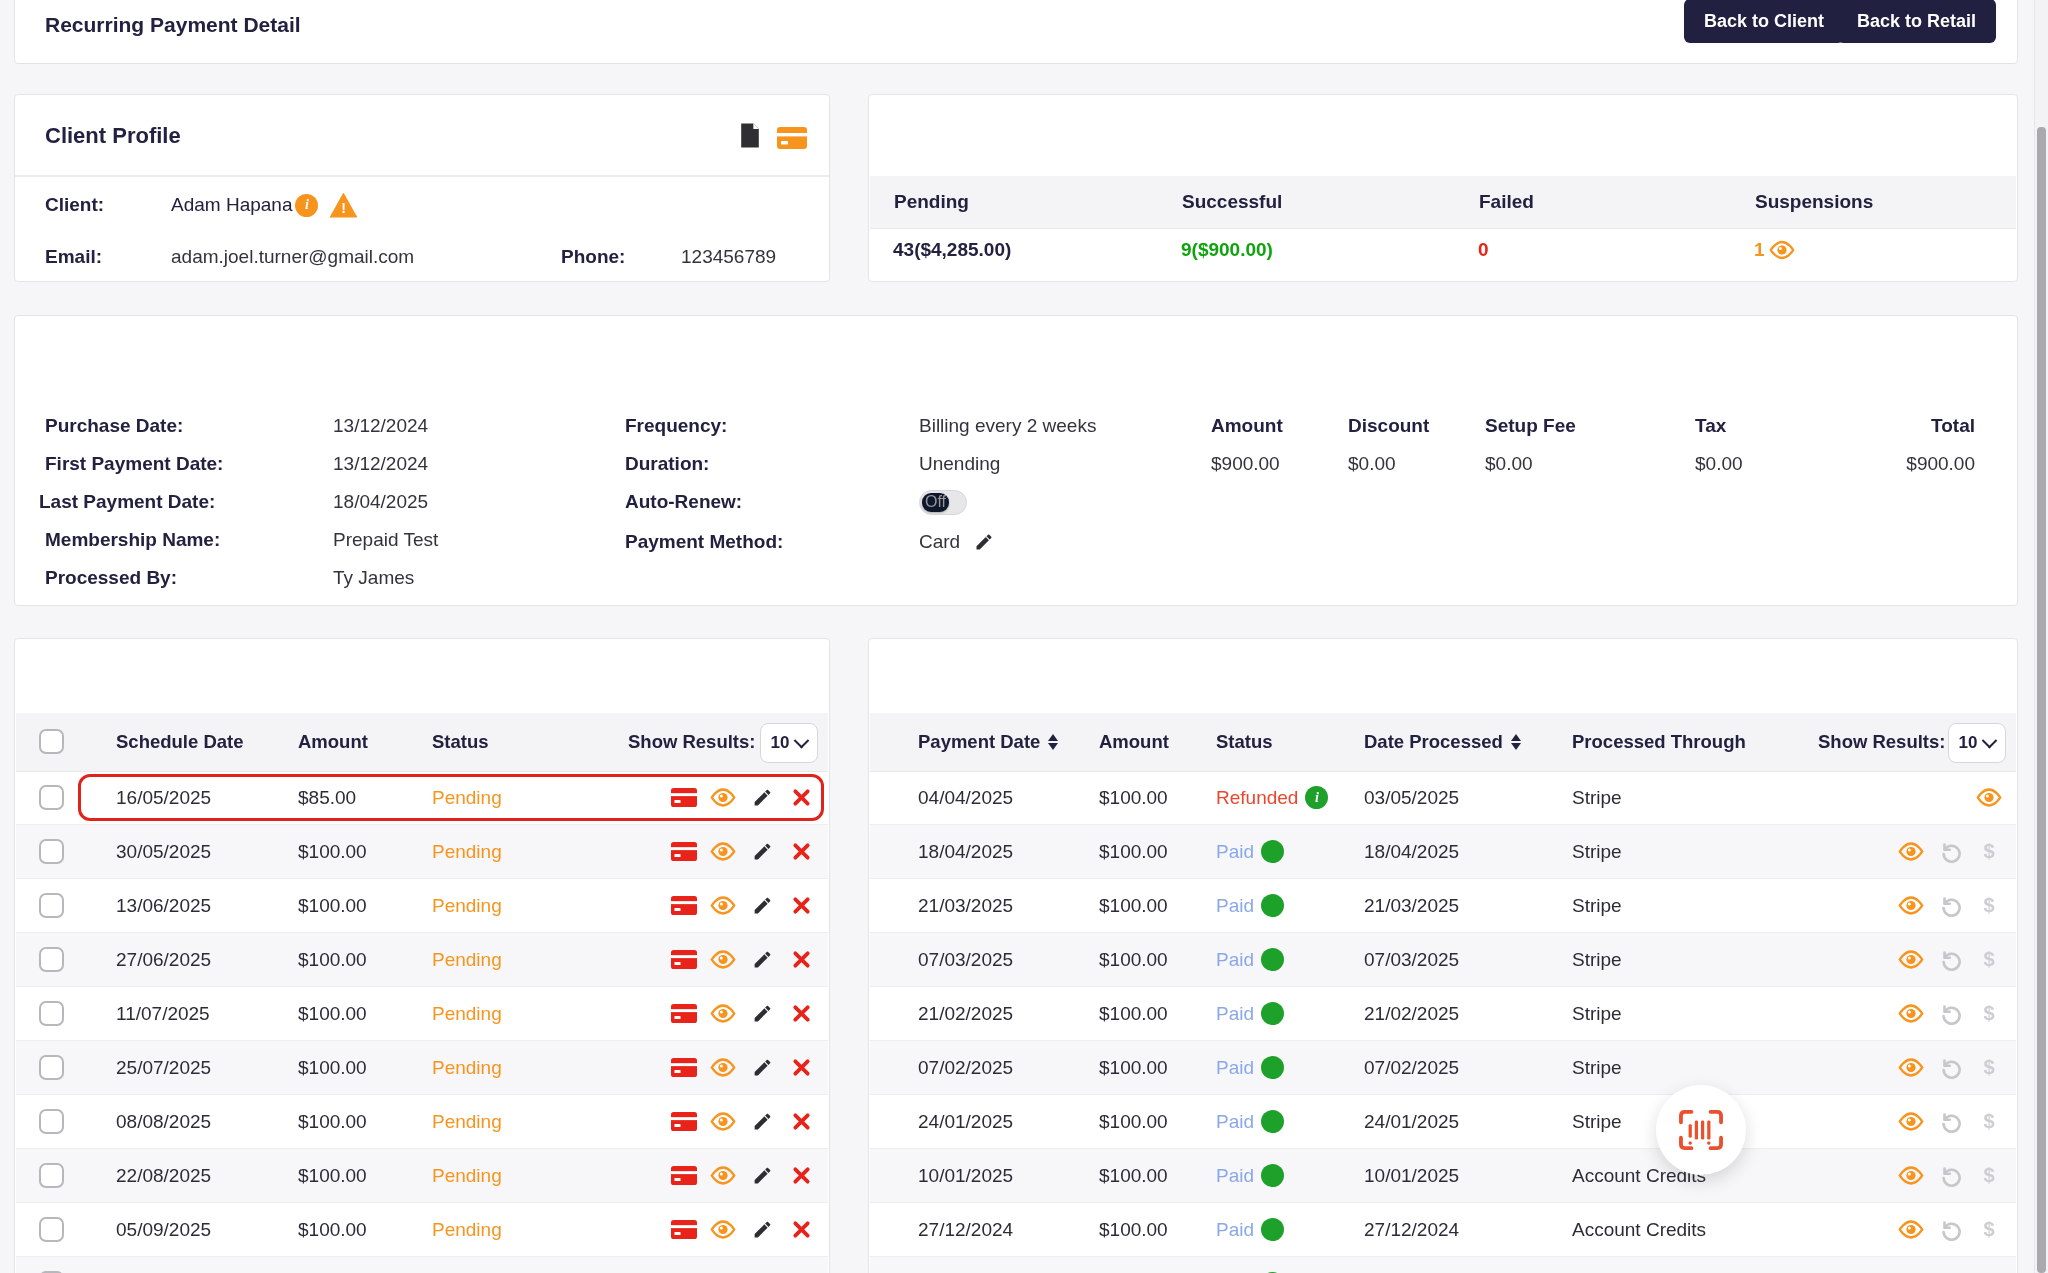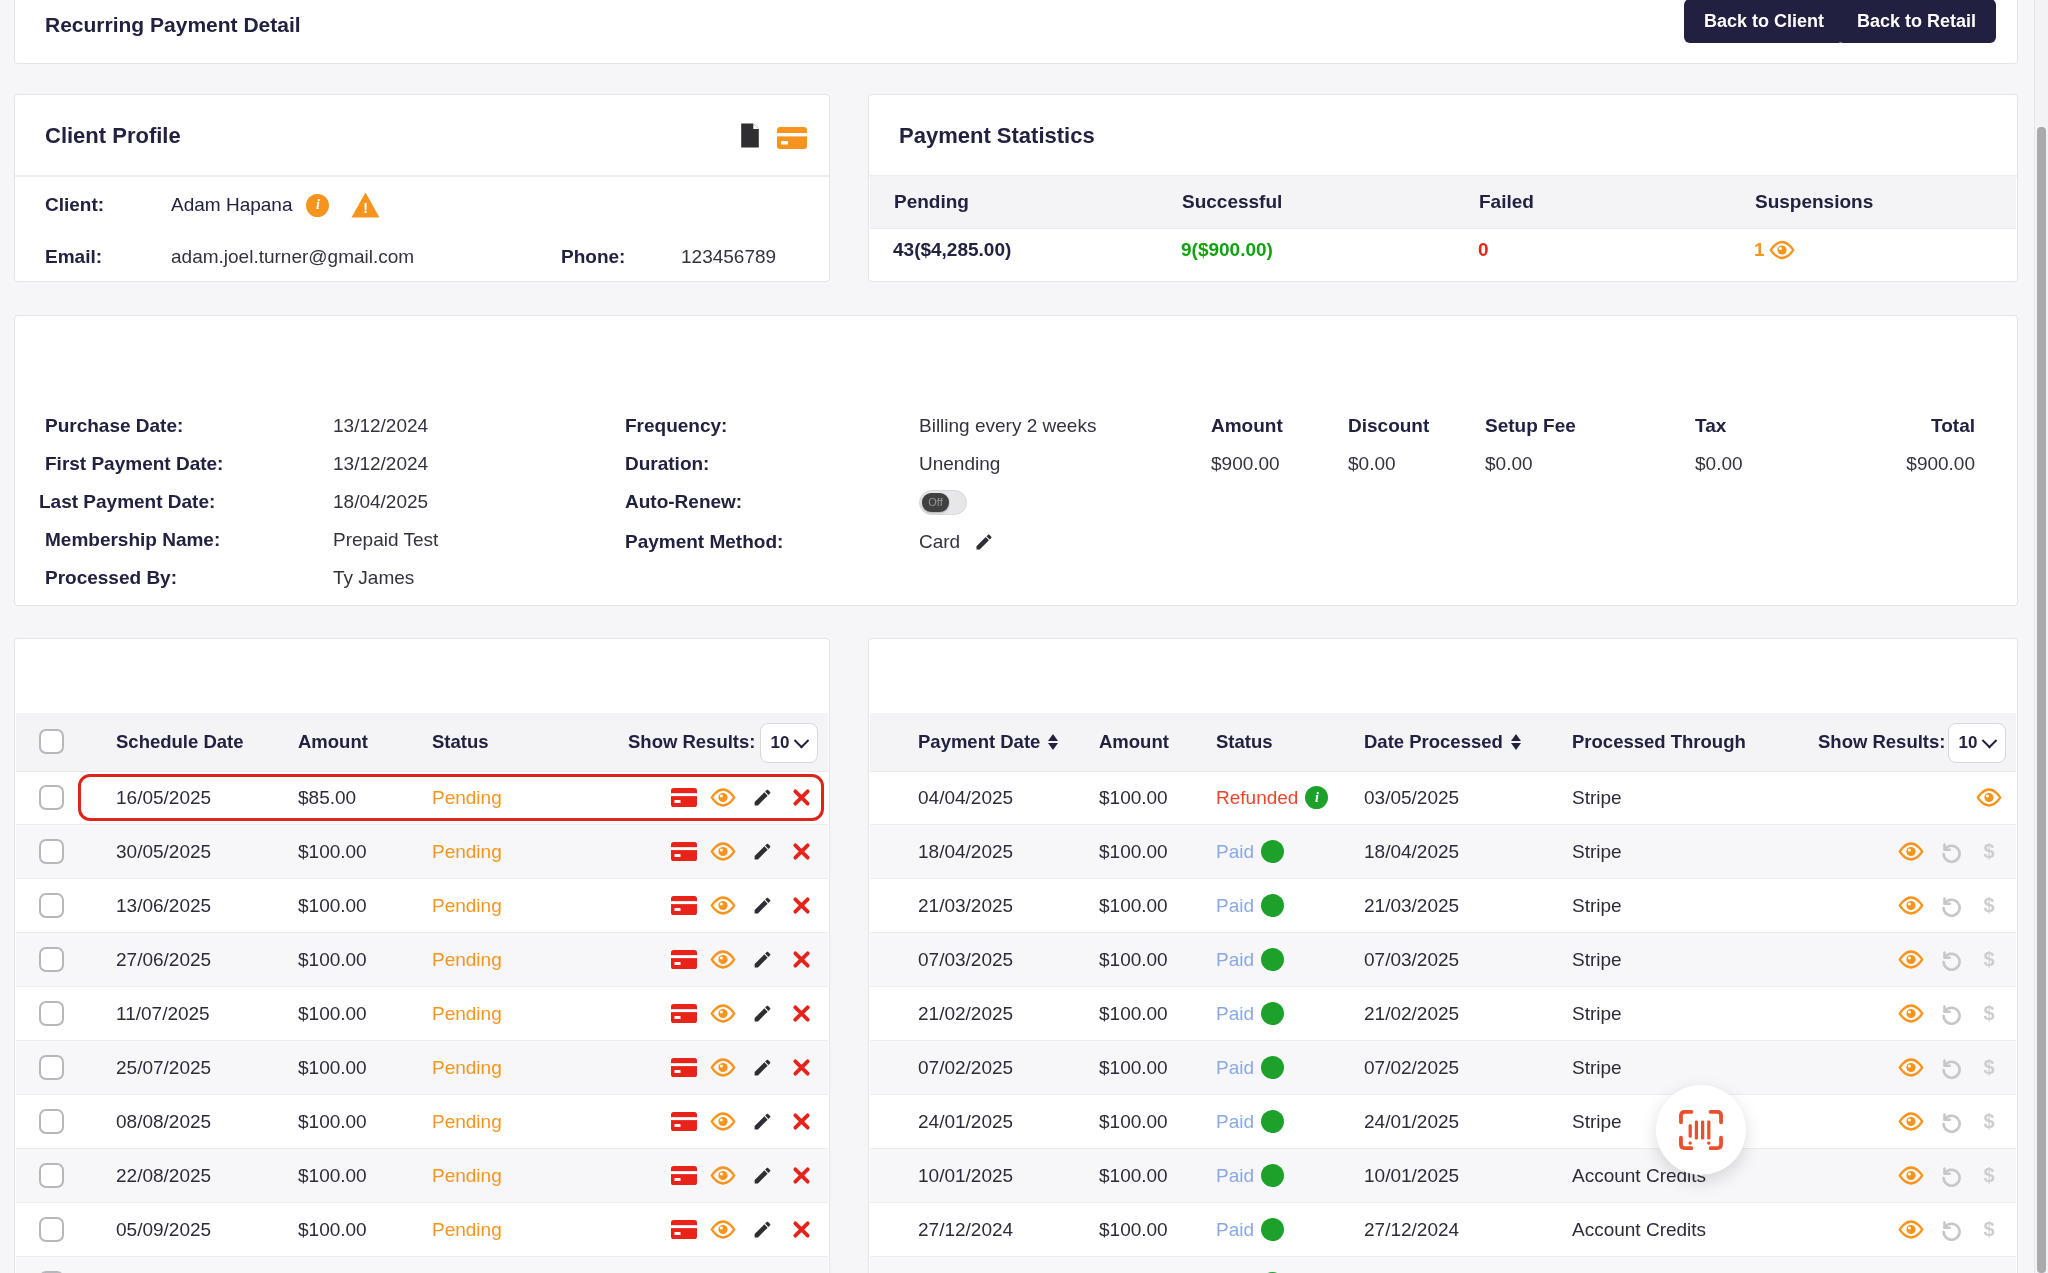--- a/index.html
+++ b/index.html
@@ -41,22 +41,22 @@
   .sort{display:inline-flex;flex-direction:column;gap:2px;}
   .sort b{width:0;height:0;border-left:5px solid transparent;border-right:5px solid transparent;}
   .sort .up{border-bottom:7px solid #232140;}
   .sort .dn{border-top:7px solid #232140;}
   .info-dot{display:inline-flex;align-items:center;justify-content:center;width:23px;height:23px;border-radius:50%;
     color:#fff;font-size:14px;font-weight:700;font-family:"Liberation Serif",serif;font-style:italic;}
   .info-orange{background:#f7941d;}.info-green{background:#1da12b;}
   .warn-tri{display:inline-flex;align-items:flex-end;justify-content:center;width:28px;height:25px;background:#f7941d;
     clip-path:polygon(50% 0,100% 100%,0 100%);color:#fff;font-size:14px;font-weight:700;line-height:1.3;}
   .toggle{position:relative;width:48px;height:25px;border-radius:13px;background:#e7e7ea;border:1px solid #d7d7da;box-sizing:border-box;cursor:pointer;}
-  .toggle .knob{position:absolute;left:2px;top:2px;width:27px;height:19px;border-radius:9px;background:#404040;
-    box-shadow:0 1px 2px rgba(0,0,0,.25);font-size:11px;color:#96969c;display:flex;align-items:center;justify-content:center;}
+  .toggle .knob{position:absolute;left:2px;top:2px;width:27px;height:19px;border-radius:9px;background:#0f172a;
+    box-shadow:0 1px 2px rgba(0,0,0,.25);font-size:16px;color:#96969c;display:flex;align-items:center;justify-content:center;}
   .dollar{color:#cdcdd2;font-size:20px;font-weight:700;}
   .edit-sq{width:31px;height:31px;background:#313036;border-radius:8px;display:inline-flex;align-items:center;justify-content:center;cursor:pointer;}
   .float-btn{position:absolute;left:1656px;top:1085px;width:90px;height:90px;border-radius:50%;background:#fff;
     box-shadow:0 6px 18px rgba(0,0,0,.14);display:flex;align-items:center;justify-content:center;cursor:pointer;}
   .scroll-track{position:absolute;right:0;top:0;width:13px;height:1273px;background:#f3f3f5;border-left:1px solid #e6e6e9;}
   .scroll-thumb{position:absolute;right:2px;top:127px;width:9px;height:1146px;border-radius:4px;background:#a9a9ae;cursor:grab;}
 </style>
 </head>
 <body>
 
@@ -81,43 +81,40 @@
         <svg width="30" height="22" viewBox="0 0 30 22">
             <rect x="0" y="0" width="30" height="22" rx="3" fill="#f7941d"></rect>
             <rect x="0" y="6" width="30" height="3.4" fill="#fff"></rect>
             <rect x="4" y="14" width="7" height="3.4" rx="0.6" fill="#fff"></rect>
           </svg>
       </span>
     </div>
     <div class="row38" style="left:30px;top:91px;">
       <span class="lbl">Client:</span>
     </div>
-    <div class="row38" style="left:156px;top:91px;display:flex;align-items:center;gap:14px;">
+    <div class="row38" style="left:156px;top:91px;display:flex;align-items:center;gap:3px;">
       <span class="val navy">Adam Hapana</span>
       <span class="info-dot info-orange">i</span>
       <span class="warn-tri" style="margin-left:8px;">!</span>
     </div>
     <div class="row38" style="left:30px;top:143px;">
       <span class="lbl">Email:</span>
     </div>
     <div class="row38" style="left:156px;top:143px;">
       <span class="val">adam.joel.turner@gmail.com</span>
     </div>
     <div class="row38" style="left:546px;top:143px;">
       <span class="lbl">Phone:</span>
     </div>
     <div class="row38" style="left:666px;top:143px;">
       <span class="val">123456789</span>
     </div>
   </div>
 
   <div class="card" style="left:868px;top:94px;width:1150px;height:188px;">
-    <div class="card-head" style="height:80px;">
-      <div class="card-title" style="top:28px;">Payment Statistics</div>
-    </div>
     <div class="stat-headrow">
       <span class="stat-h" style="left:24px;">Pending</span>
       <span class="stat-h" style="left:312px;">Successful</span>
       <span class="stat-h" style="left:609px;">Failed</span>
       <span class="stat-h" style="left:885px;">Suspensions</span>
     </div>
     <span class="stat-v navy" style="left:24px;">43($4,285.00)</span>
     <span class="stat-v" style="left:312px;color:#0fa40f;">9($900.00)</span>
     <span class="stat-v" style="left:609px;color:#e8231a;">0</span>
     <span class="stat-v" style="left:885px;color:#f7941d;display:flex;align-items:center;gap:4px;">

